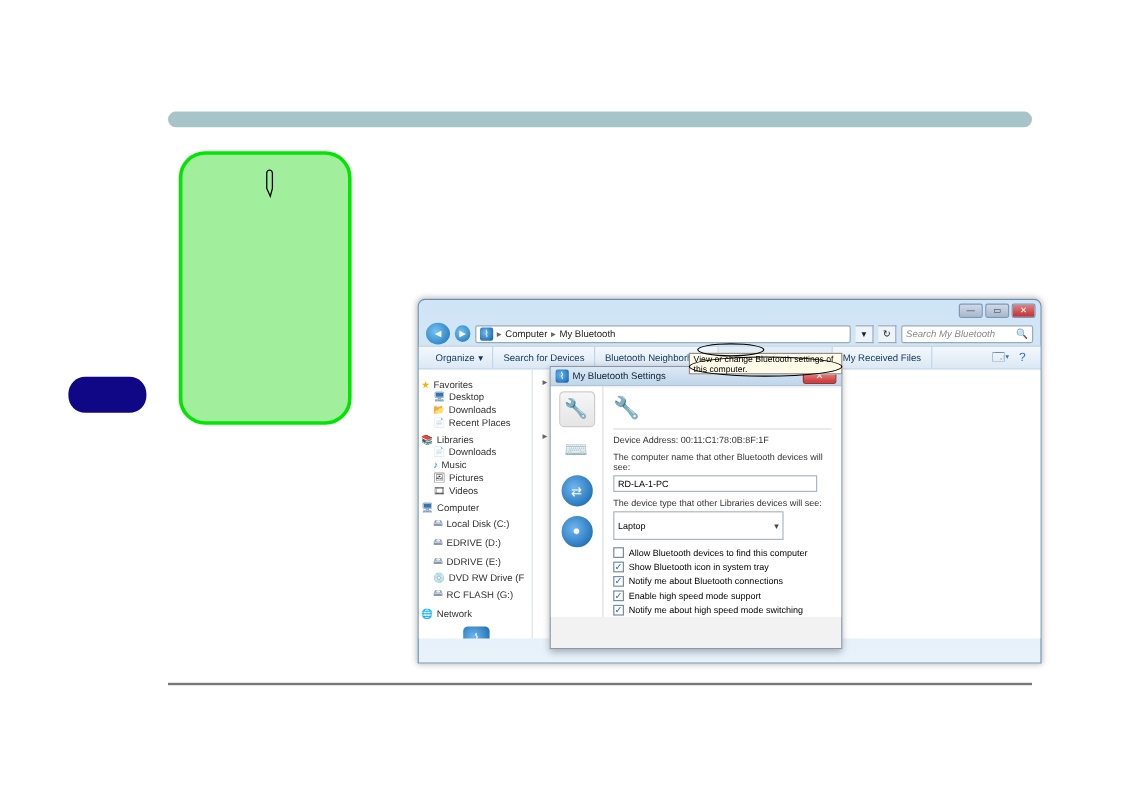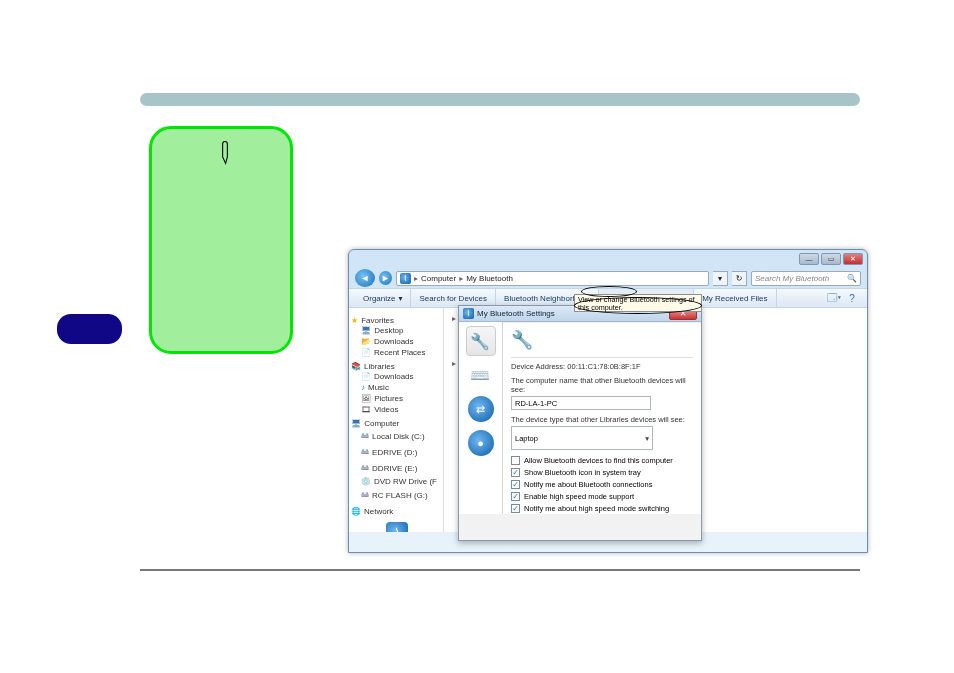--- a/index.html
+++ b/index.html
@@ -71,21 +71,21 @@
 .navicon.sel{background:linear-gradient(#f6f6f6,#e5e5e5);border:1px solid #ccc;}
 .wrench{color:#535860;}
 .earth{color:#fff;background:radial-gradient(circle at 40% 40%,#6fb7f0,#0b5ba6);border-radius:50%;width:26px;height:26px;display:flex;align-items:center;justify-content:center;font-size:11px;}
 .dlg-main{flex:1;background:#fff;padding:6px 8px;border-top:1px solid #eee;}
 .gen-hd{display:flex;gap:6px;align-items:flex-start;margin-bottom:6px;}
 .gen-icon{font-size:18px;color:#535860;}
 .gen-title{font-weight:bold;font-size:9px;}
 .gen-sub{font-size:7.5px;color:#333;}
 .hr-thin{height:1px;background:#ddd;margin:4px 0;}
 .field-label{font-size:7.5px;color:#333;}
-.input{width:140px;height:14px;border:1px solid #abb7c3;background:#fff;padding:0 3px;display:flex;align-items:center;font-size:7.5px;margin:2px 0 5px 0;}
+.input{width:170px;height:14px;border:1px solid #abb7c3;background:#fff;padding:0 3px;display:flex;align-items:center;font-size:7.5px;margin:2px 0 5px 0;}
 .select{width:142px;height:24px;border:1px solid #abb7c3;background:#fff;padding:0 3px;display:flex;align-items:center;justify-content:space-between;font-size:7.5px;margin:2px 0 6px 0;}
 .select .dd{color:#444;}
 .chkrow{display:flex;align-items:center;gap:4px;font-size:7.5px;margin-bottom:3px;}
 .chk{width:9px;height:9px;border:1px solid #7a8ba0;background:#fff;display:flex;align-items:center;justify-content:center;color:#2a6fbb;font-size:8px;line-height:8px;}
 .dlg-foot{height:26px;border-top:1px solid #ccc;background:#f0f0f0;display:flex;align-items:center;justify-content:flex-end;gap:6px;padding:0 8px;}
 .dbtn{width:48px;height:16px;border:1px solid #9eafc2;background:linear-gradient(#fcfdff,#e5edf5);border-radius:2px;font-size:7.5px;display:flex;align-items:center;justify-content:center;}
 .dbtn.def{border-color:#4d82bd;box-shadow:0 0 2px #7db0e8;}
 
 .filetype-icon1{width:28px;height:22px;background:linear-gradient(#88a,#557);border-radius:3px;display:inline-block;}
 .filetype-icon2{width:28px;height:22px;background:linear-gradient(#555,#222);border-radius:3px;display:inline-block;}

